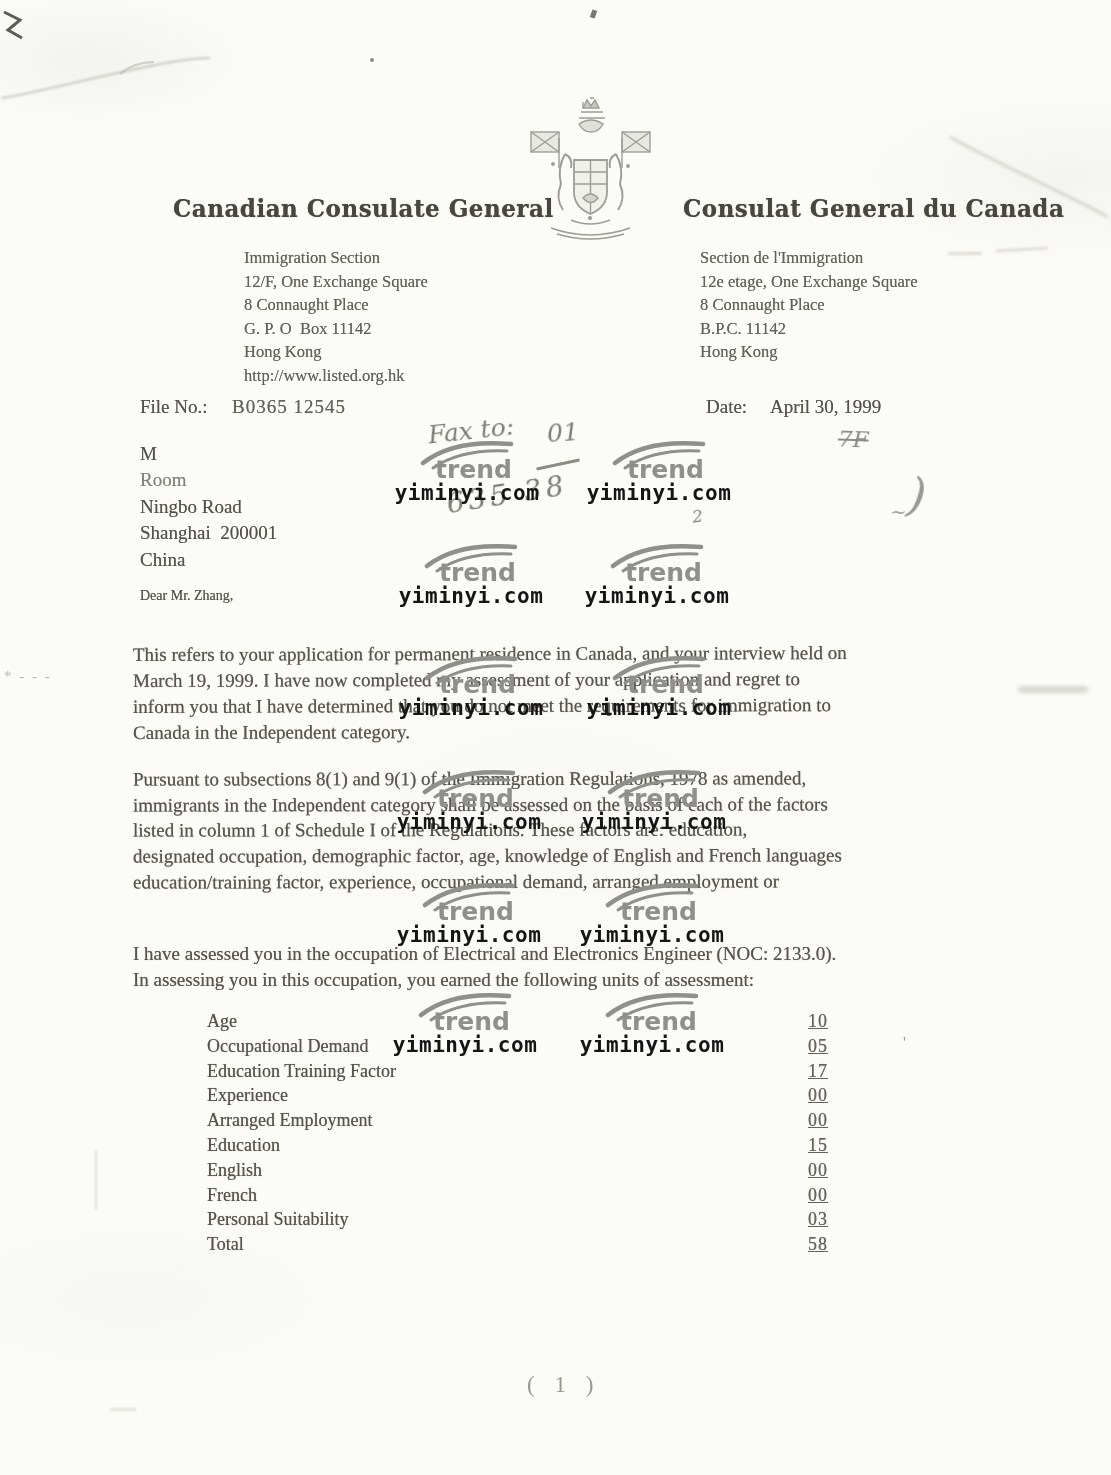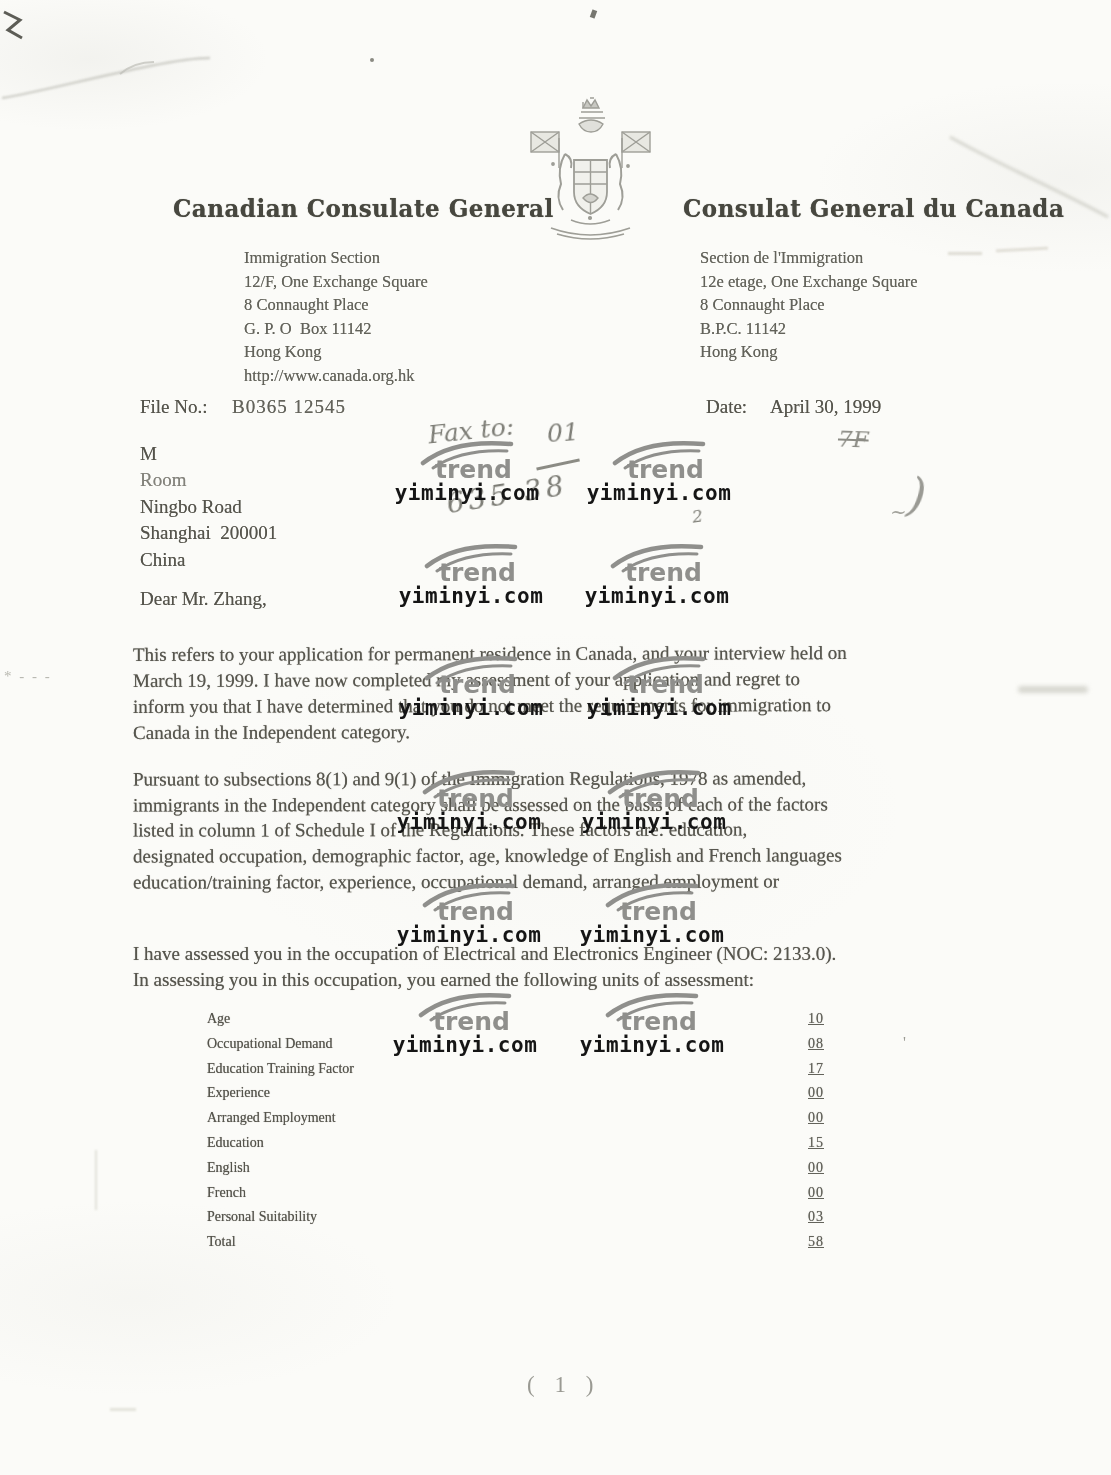--- a/index.html
+++ b/index.html
@@ -32,29 +32,29 @@
   .meta-line{position:absolute;top:396px;left:0;width:100%;font-size:19px;color:#55544c;
     text-shadow:0 0 .6px rgba(85,84,76,.7);}
   .file-label{position:absolute;left:140px;top:0;}
   .file-no{position:absolute;left:232px;top:0;letter-spacing:1px;color:#63635b;}
   .date-label{position:absolute;left:706px;top:0;text-align:right;}
   .date-val{position:absolute;left:770px;top:0;}
   
   .recip{position:absolute;left:140px;top:441px;font-size:19px;line-height:26.4px;white-space:pre;
     text-shadow:0 0 .6px rgba(85,84,76,.7);}
   .recip .faded{opacity:.72;}
-  .salutation{position:absolute;left:140px;top:588px;font-size:19px;
+  .salutation{position:absolute;left:140px;top:588px;font-size:14px;
     text-shadow:0 0 .6px rgba(85,84,76,.7);}
   .para{position:absolute;left:133px;font-size:19px;white-space:nowrap;
     text-shadow:0 0 .7px rgba(85,84,76,.75);color:#57564e;}
   .para-1{top:641px;line-height:26px;transform:rotate(-.15deg);}
   .para-2{top:766px;line-height:25.7px;transform:rotate(-.1deg);}
   .para-3{top:941px;line-height:26px;}
   
-  .assess{position:absolute;left:207px;top:1011px;width:700px;font-size:14px;
+  .assess{position:absolute;left:207px;top:1011px;width:700px;font-size:18px;
     text-shadow:0 0 .7px rgba(85,84,76,.75);}
   .assess-row{position:relative;height:24.8px;}
   .assess-units{position:absolute;left:601px;top:0;letter-spacing:1px;color:#63635b;text-decoration:underline;}
   
   .page-number{position:absolute;left:527px;top:1372px;font-size:23px;letter-spacing:7px;
     color:#9a9a93;filter:blur(.4px);}
   
   .wm-unit{position:absolute;width:150px;text-align:center;}
   .wm-logo{display:block;margin:0 auto;}
   .wm-site{font-family:"DejaVu Sans Mono",monospace;font-weight:bold;font-size:21px;
@@ -114,21 +114,21 @@
       <path d="M48 126 q19 8 39 0"></path>
 
       <circle cx="30" cy="70" r="1.2" fill="#82827a"></circle>
       <circle cx="105" cy="72" r="1.2" fill="#82827a"></circle>
       <circle cx="67" cy="124" r="1.4" fill="#82827a"></circle>
     </g>
   </svg>
 
   <div class="lh-title lh-title-fr">Consulat General du Canada</div>
 
-  <div class="addr-block addr-en"><div class="addr-line">Immigration Section</div><div class="addr-line">12/F, One Exchange Square</div><div class="addr-line">8 Connaught Place</div><div class="addr-line">G. P. O  Box 11142</div><div class="addr-line">Hong Kong</div><div class="addr-line">http://www.canada.org.hk</div></div>
+  <div class="addr-block addr-en"><div class="addr-line">Immigration Section</div><div class="addr-line">12/F, One Exchange Square</div><div class="addr-line">8 Connaught Place</div><div class="addr-line">G. P. O  Box 11142</div><div class="addr-line">Hong Kong</div><div class="addr-line">http://www.listed.org.hk</div></div>
   <div class="addr-block addr-fr"><div class="addr-line">Section de l'Immigration</div><div class="addr-line">12e etage, One Exchange Square</div><div class="addr-line">8 Connaught Place</div><div class="addr-line">B.P.C. 11142</div><div class="addr-line">Hong Kong</div></div>
 
   <div class="meta-line">
     <span class="file-label">File No.:</span>
     <span class="file-no">B0365 12545</span>
     <span class="date-label">Date:</span>
     <span class="date-val">April 30, 1999</span>
   </div>
 
   <div class="recip"><div class="recip-line">M</div><div class="recip-line faded">Room</div><div class="recip-line">Ningbo Road</div><div class="recip-line">Shanghai  200001</div><div class="recip-line">China</div></div>
@@ -148,21 +148,21 @@
       <div class="body-line">designated occupation, demographic factor, age, knowledge of English and French languages</div>
       <div class="body-line">education/training factor, experience, occupational demand, arranged employment or</div>
     </div>
   <div class="para para-3">
       <div class="body-line">I have assessed you in the occupation of Electrical and Electronics Engineer (NOC: 2133.0).</div>
       <div class="body-line">In assessing you in this occupation, you earned the following units of assessment:</div>
     </div>
 
   <div class="assess">
       <div class="assess-row"><span>Age</span><span class="assess-units">10</span></div>
-      <div class="assess-row"><span>Occupational Demand</span><span class="assess-units">08</span></div>
+      <div class="assess-row"><span>Occupational Demand</span><span class="assess-units">05</span></div>
       <div class="assess-row"><span>Education Training Factor</span><span class="assess-units">17</span></div>
       <div class="assess-row"><span>Experience</span><span class="assess-units">00</span></div>
       <div class="assess-row"><span>Arranged Employment</span><span class="assess-units">00</span></div>
       <div class="assess-row"><span>Education</span><span class="assess-units">15</span></div>
       <div class="assess-row"><span>English</span><span class="assess-units">00</span></div>
       <div class="assess-row"><span>French</span><span class="assess-units">00</span></div>
       <div class="assess-row"><span>Personal Suitability</span><span class="assess-units">03</span></div>
       <div class="assess-row"><span>Total</span><span class="assess-units">58</span></div>
     </div>
 

